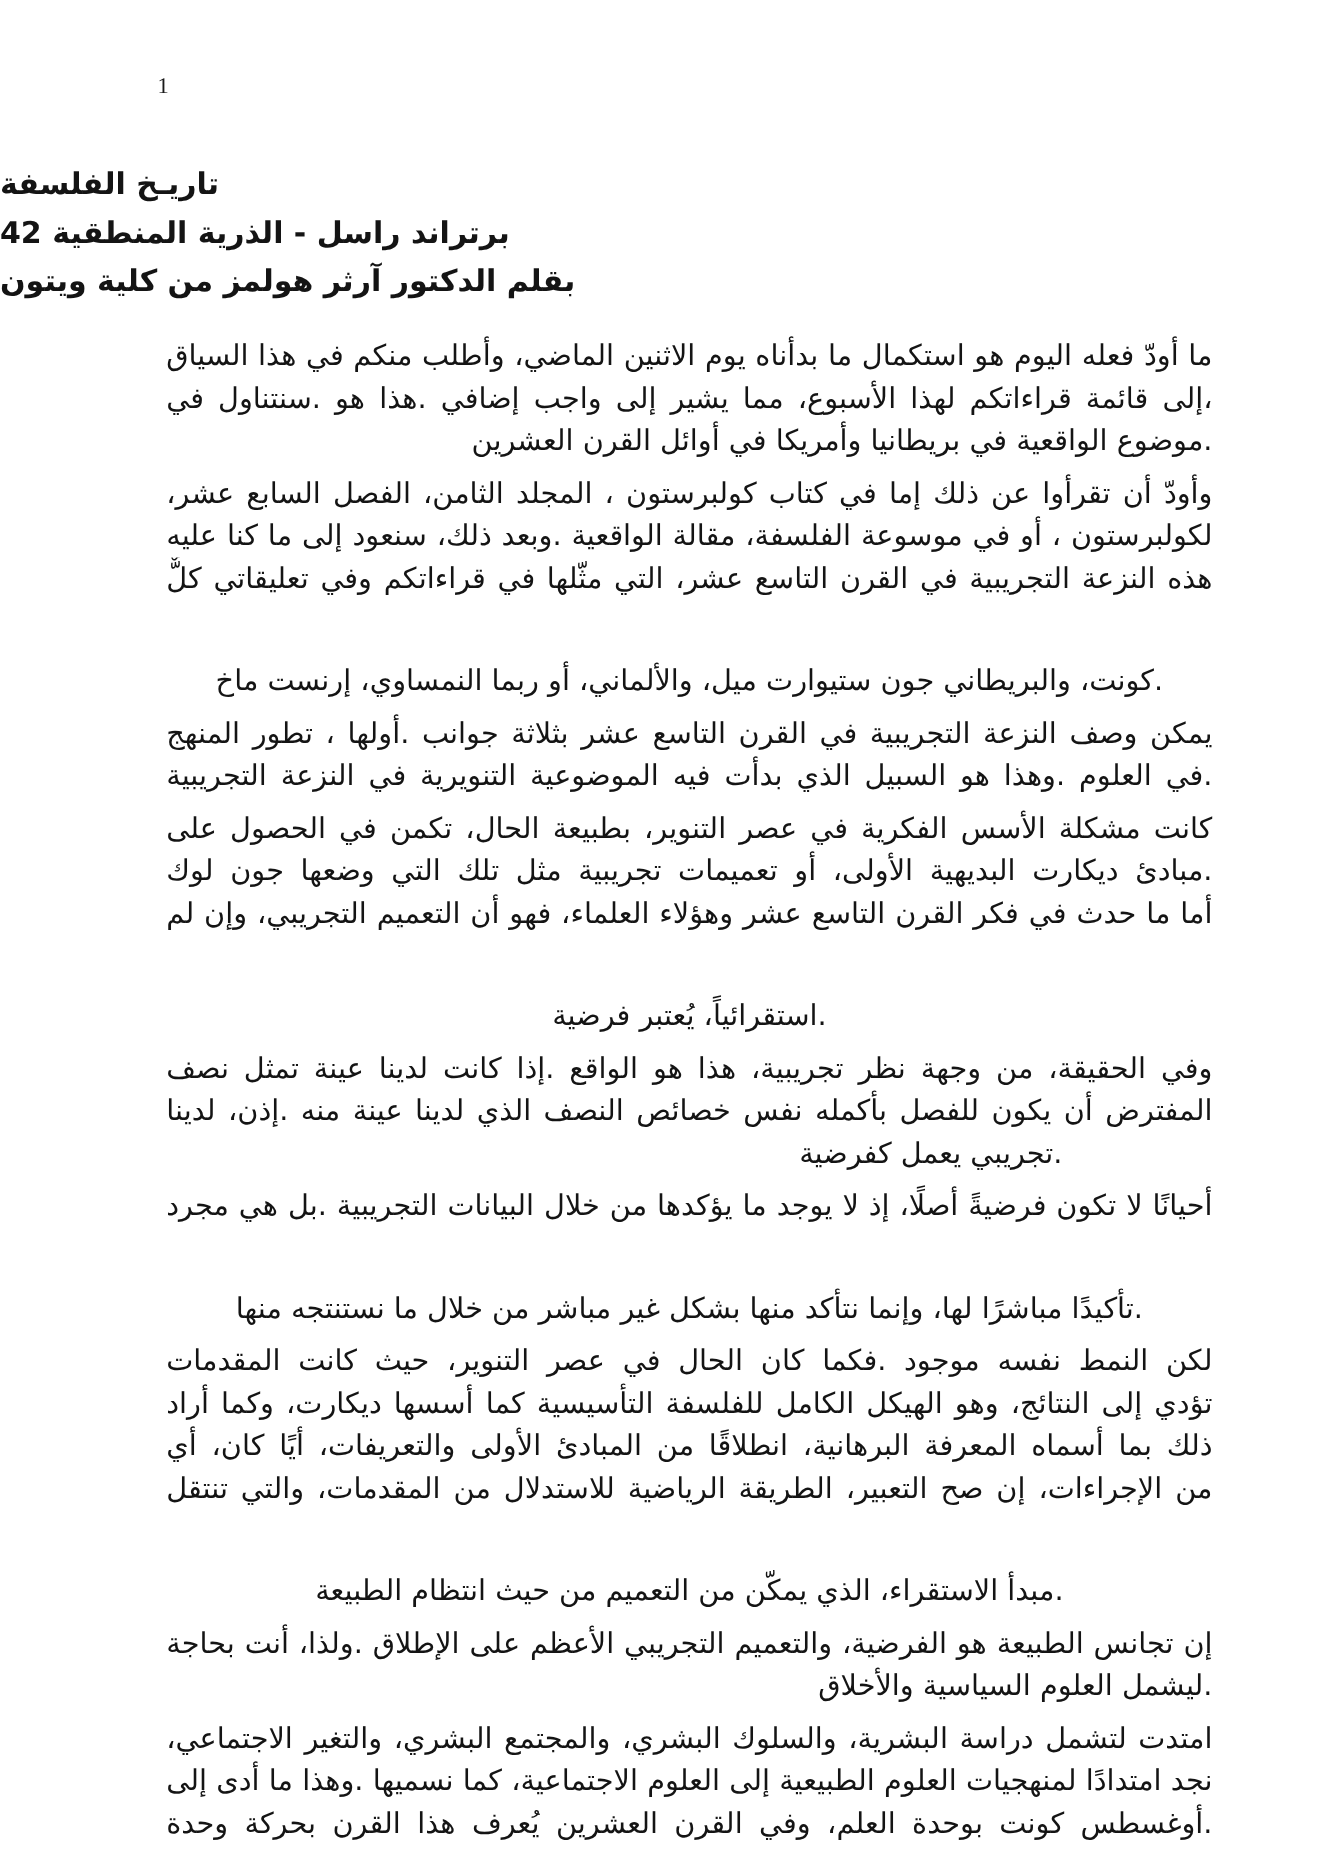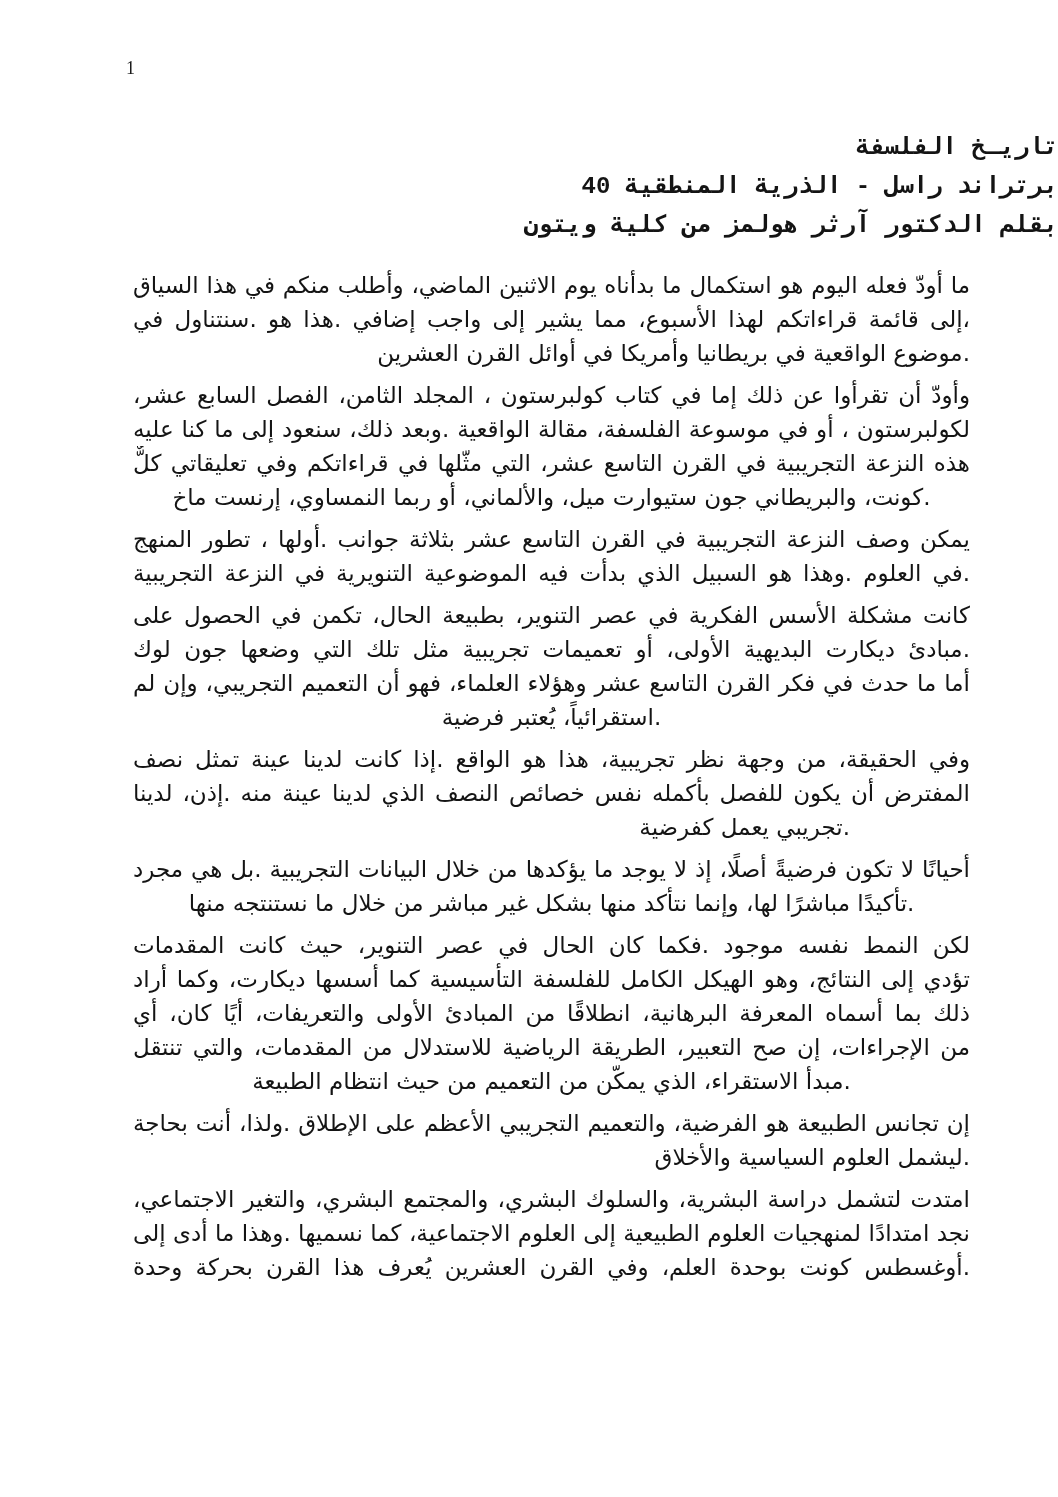--- a/index.html
+++ b/index.html
@@ -18,58 +18,57 @@
     top: 58px;
     font-family: "Liberation Serif", "DejaVu Serif", serif;
     font-size: 18px;
     color: #1a1a1a;
   }
   .title-block {
     position: absolute;
     top: 128px;
     left: 0;
     width: 100%;
-    text-align: right;
+    text-align: left;
     direction: rtl;
     font-weight: bold;
     font-size: 24px;
     line-height: 39px;
-    font-family: Liberation Mono, monospace;
   }
   .body-block {
     position: absolute;
     top: 268px;
     left: 133px;
     width: 837px;
     direction: rtl;
     font-size: 23px;
   }
   .para { margin: 0 0 8px 0; }
   .ln {
     height: 34px;
     line-height: 34px;
     overflow: hidden;
     text-align: justify;
     text-align-last: justify;
     white-space: normal;
   }
   .ln-end-right  { text-align-last: start; }
-  .ln-end-center { text-align-last: center; }
+  .ln-end-center { text-align-last: center; margin-top: 48px; }
   .ln-end-inset  { text-align-last: start; padding-right: 120px; box-sizing: border-box; }
 </style>
 </head>
 <body>
 
 <div class="page">
 
   <div class="page-number">1</div>
 
   <div class="title-block">
     <div>تاريـخ الفلسفة</div>
-    <div>برتراند راسل - الذرية المنطقية 40</div>
+    <div>برتراند راسل - الذرية المنطقية 42</div>
     <div>بقلم الدكتور آرثر هولمز من كلية ويتون</div>
   </div>
 
   <div class="body-block">
 
     <div class="para">
       <div class="ln">ما أودّ فعله اليوم هو استكمال ما بدأناه يوم الاثنين الماضي، وأطلب منكم في هذا السياق إضافة هذا الواجب</div>
       <div class="ln">،إلى قائمة قراءاتكم لهذا الأسبوع، مما يشير إلى واجب إضافي .هذا هو .سنتناول في المرة القادمة، أو التي تليها</div>
       <div class="ln ln-end-right">.موضوع الواقعية في بريطانيا وأمريكا في أوائل القرن العشرين</div>
     </div>

